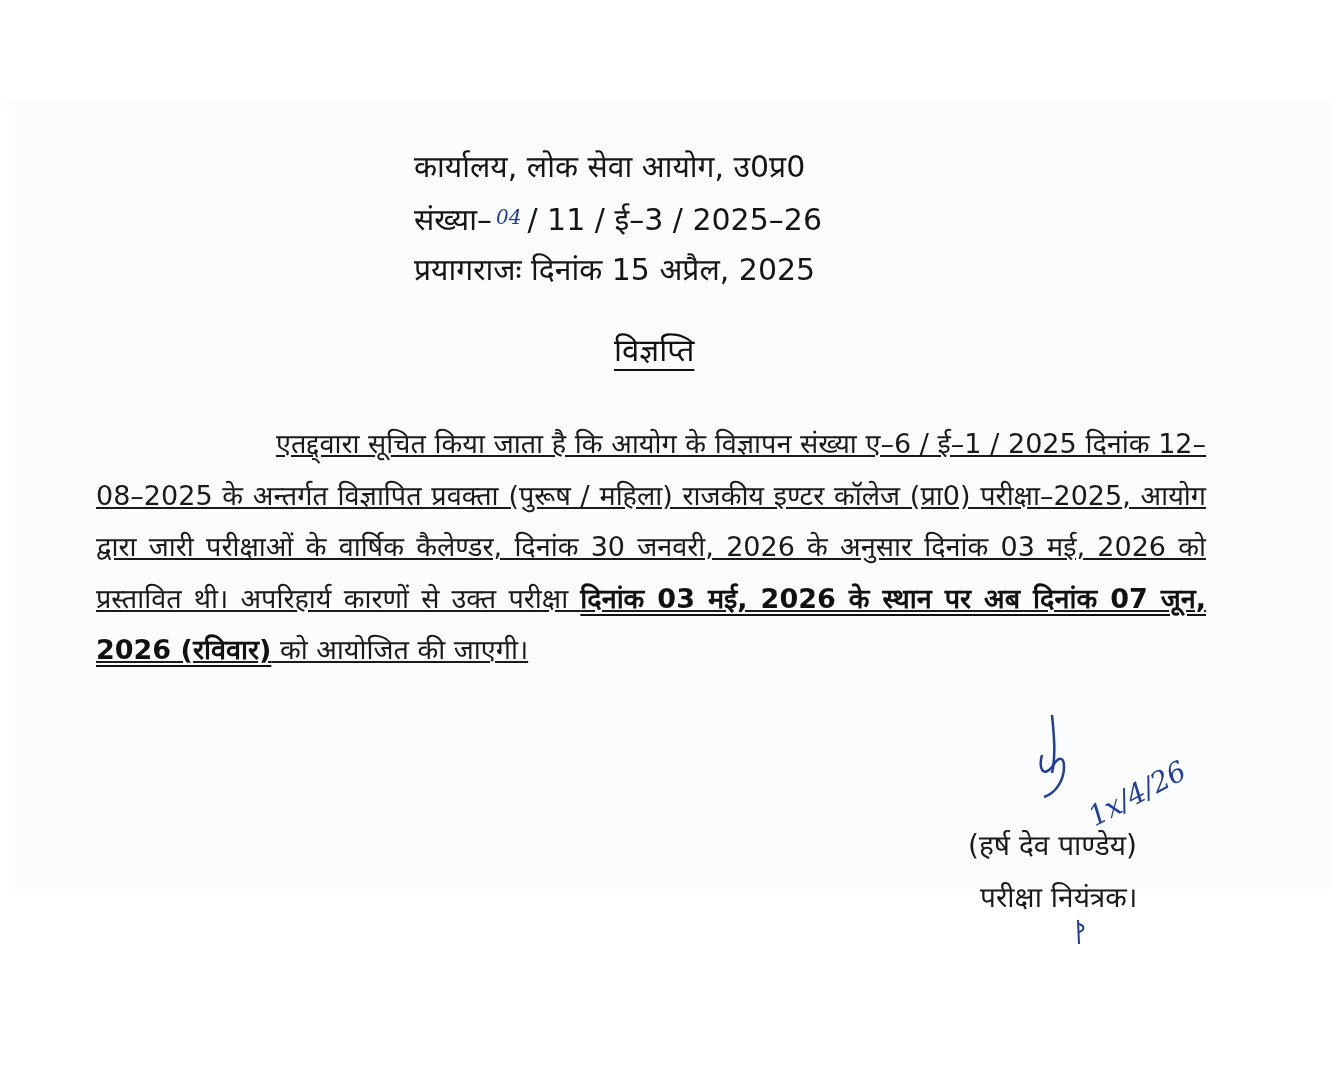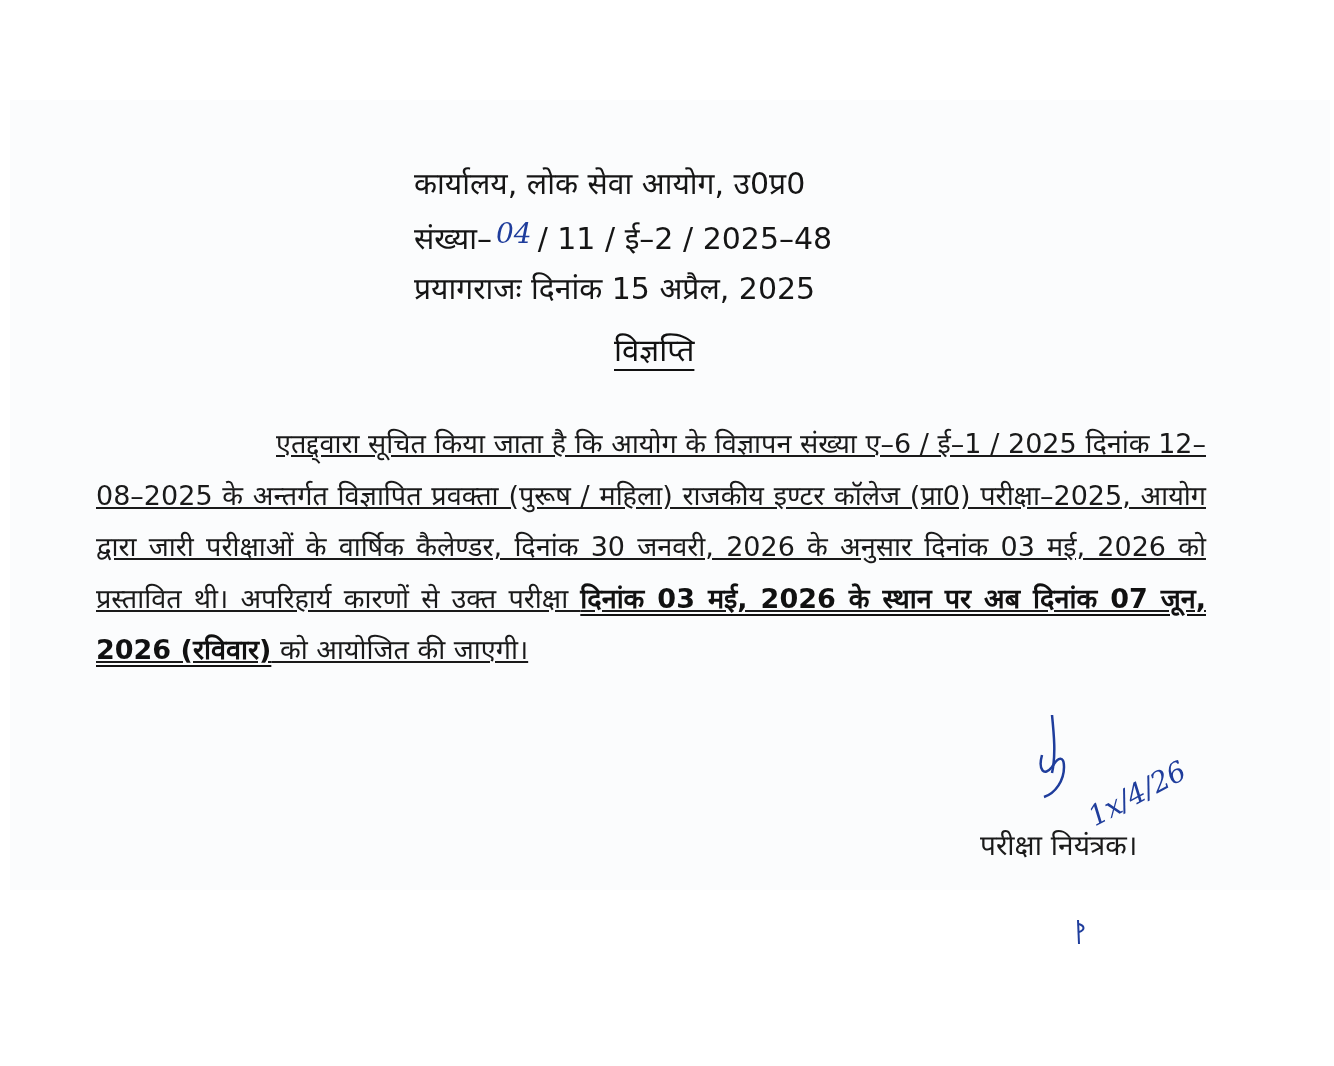--- a/index.html
+++ b/index.html
@@ -19,31 +19,31 @@
       position: absolute;
       left: 10px;
       top: 100px;
       width: 1320px;
       height: 790px;
       background: #fbfcfd;
     }
     .header {
       position: absolute;
       left: 414px;
-      top: 159px;
+      top: 142px;
       font-size: 30px;
       line-height: 50px;
       color: #151515;
     }
     .header .line { white-space: nowrap; }
     .handwritten-num {
       color: #1f3d9c;
       font-family: "DejaVu Serif", serif;
       font-style: italic;
-      font-size: 28px;
+      font-size: 20px;
       vertical-align: 6px;
       margin: 0 6px 0 4px;
     }
     .title {
       position: absolute;
       left: 614px;
       top: 328px;
       font-size: 31px;
       text-decoration: underline;
       text-underline-offset: 8px;
@@ -97,37 +97,38 @@
     }
   </style>
 </head>
 <body>
 
 <div class="page"></div>
 
 <div class="header">
   <div class="line">कार्यालय, लोक सेवा आयोग, उ0प्र0</div>
   <div class="line">
-    <span>संख्या–</span><span class="handwritten-num">04</span><span>/ 11 / ई–2 / 2025–48</span>
+    <span>संख्या–</span><span class="handwritten-num">04</span><span>/ 11 / ई–3 / 2025–26</span>
   </div>
   <div class="line">प्रयागराजः दिनांक 15 अप्रैल, 2025</div>
 </div>
 
 <div class="title">विज्ञप्ति</div>
 
 <div class="body-text"><span class="indent"></span><span>एतद्द्वारा सूचित किया जाता है कि आयोग के विज्ञापन संख्या ए–6 / ई–1 / 2025 दिनांक 12–08–2025 के अन्तर्गत विज्ञापित प्रवक्ता (पुरूष / महिला) राजकीय इण्टर कॉलेज (प्रा0) परीक्षा–2025, आयोग द्वारा जारी परीक्षाओं के वार्षिक कैलेण्डर, दिनांक 30 जनवरी, 2026 के अनुसार दिनांक 03 मई, 2026 को प्रस्तावित थी। अपरिहार्य कारणों से उक्त परीक्षा </span><span class="highlight">दिनांक 03 मई, 2026 के स्थान पर अब दिनांक 07 जून, 2026 (रविवार)</span><span> को आयोजित की जाएगी।</span></div>
 
 <div class="signature">
   <svg viewBox="0 0 180 115">
     <path d="M22 0 C 24 20, 26 40, 22 58" stroke="#1f3d9c" stroke-width="2.5" fill="none"></path>
     <path d="M12 40 C 8 55, 14 62, 22 52 C 28 42, 34 40, 34 52 C 34 65, 26 78, 14 82" stroke="#1f3d9c" stroke-width="2.5" fill="none"></path>
     <text x="48" y="95" fill="#1f3d9c" font-size="28" font-family="DejaVu Serif, serif" font-style="italic" transform="rotate(-28 90 70)">1x/4/26</text>
   </svg>
 </div>
 
 <div class="sign-block">
+  <span class="name">(हर्ष देव पाण्डेय)</span>
   <span class="designation">परीक्षा नियंत्रक।</span>
 </div>
 
 <svg class="tick-mark" viewBox="0 0 14 28">
   <path d="M5 2 L 6 26" stroke="#1f3d9c" stroke-width="2" fill="none"></path>
   <path d="M6 6 C 12 8, 12 12, 6 14" stroke="#1f3d9c" stroke-width="2" fill="none"></path>
 </svg>
 
 </body></html>

